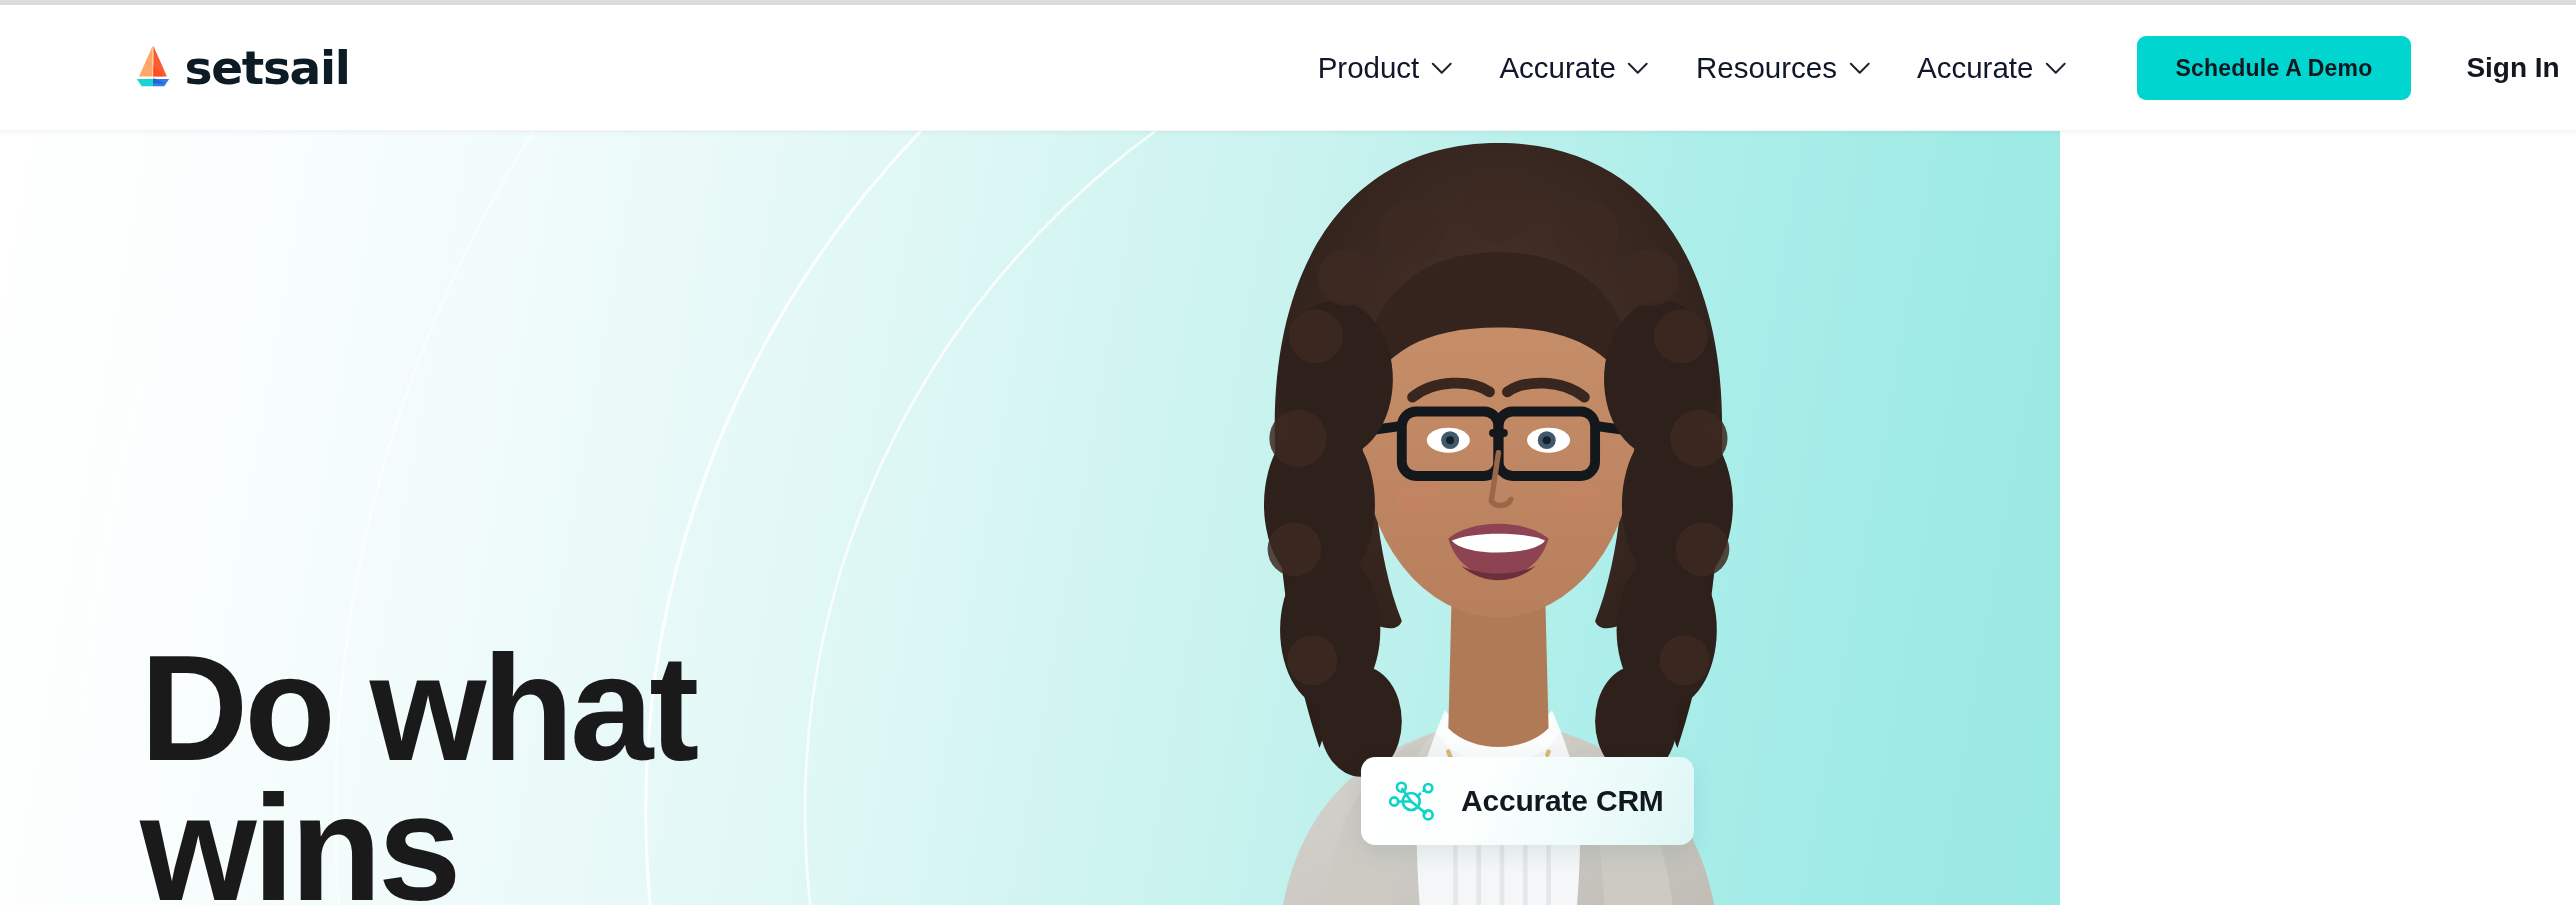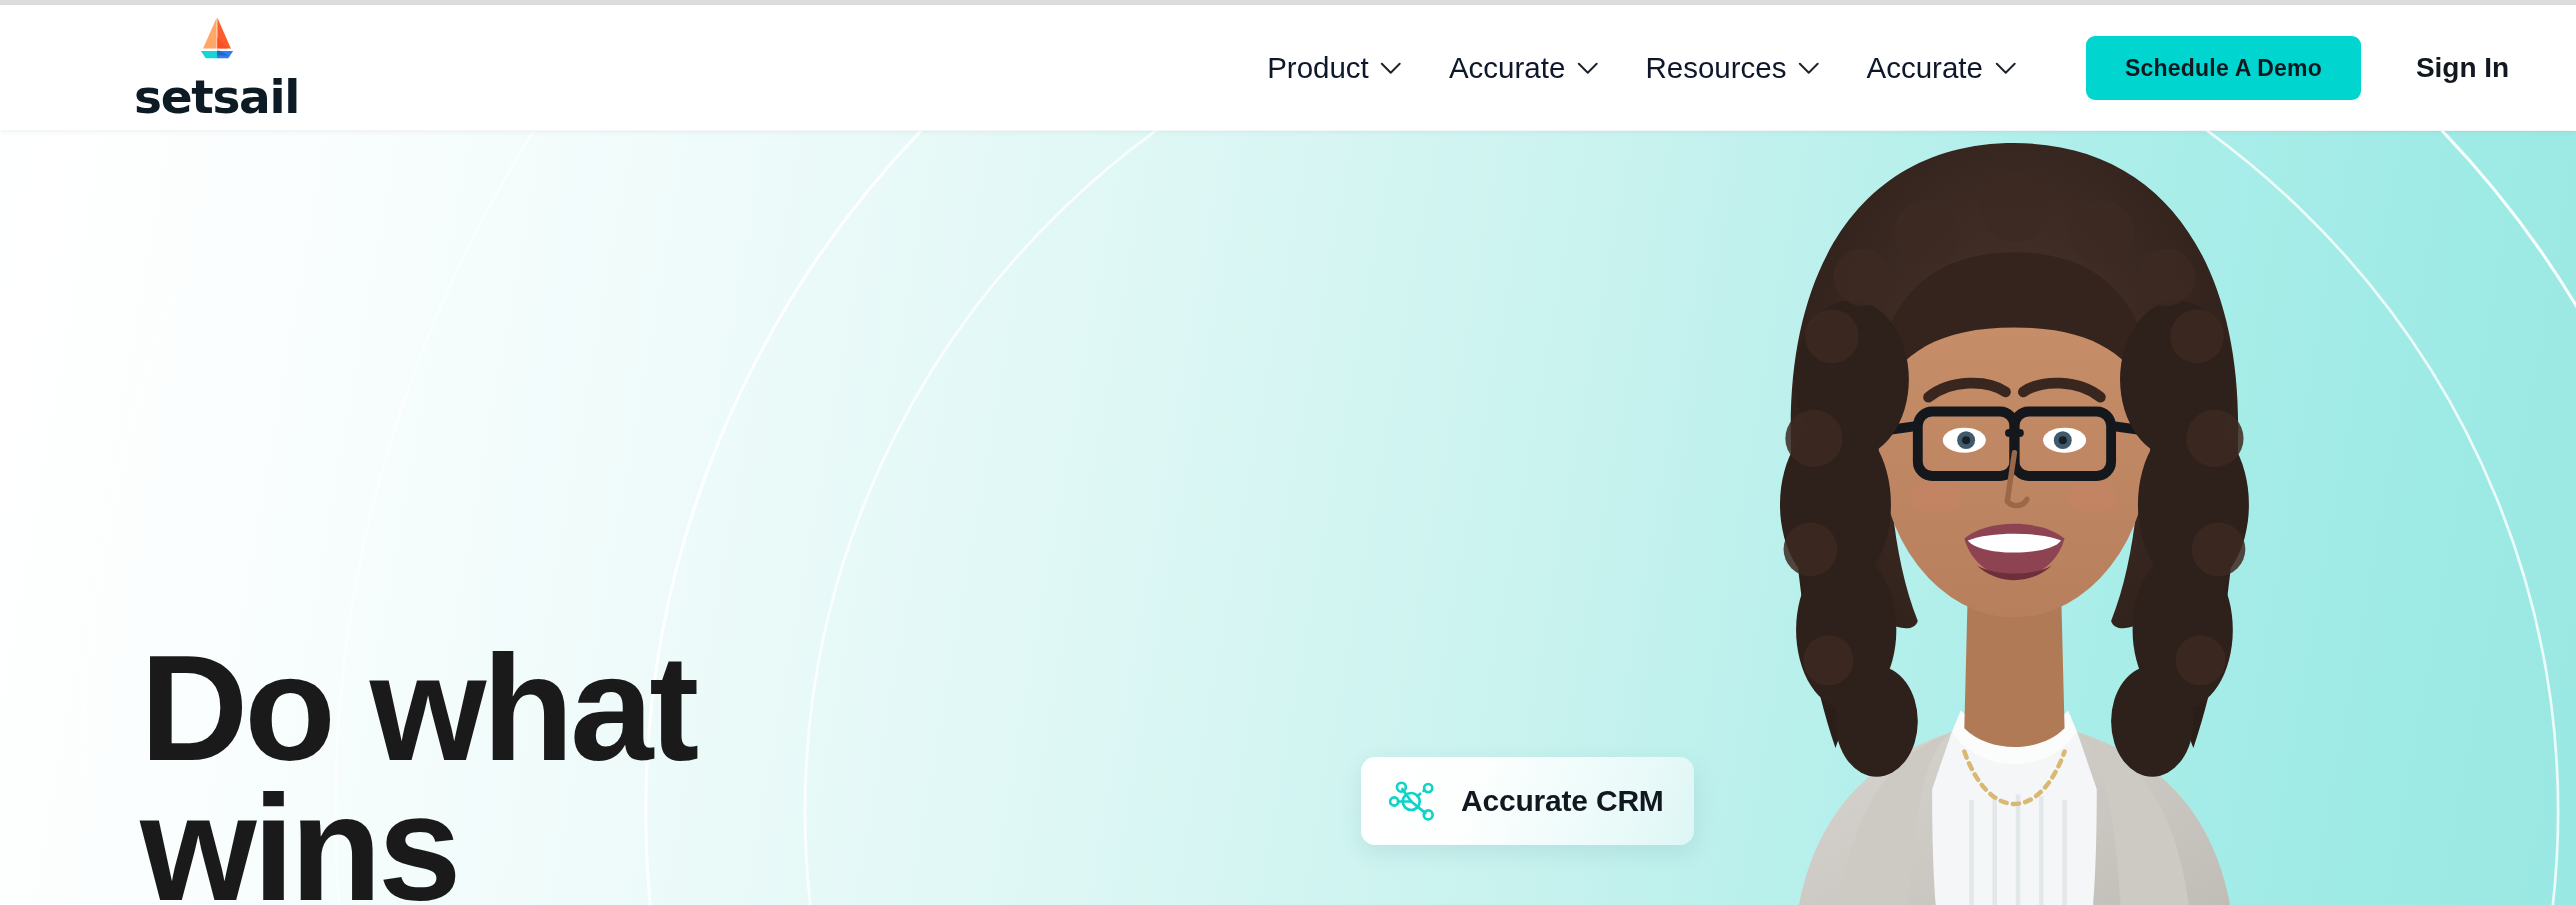--- a/index.html
+++ b/index.html
@@ -22,24 +22,23 @@
   .site-header {
     position:absolute; top:5.4px; left:0;
     width:2576px; height:125px;
     background:#ffffff;
     display:flex; align-items:center;
     box-shadow:0 1.8px 4.5px rgba(40,70,80,0.07);
     z-index:40;
   }
 
   .brand {
-    display:flex; align-items:center; gap:12.5px;
+    display:flex; gap:12.5px;
     margin-left:134px;
     text-decoration:none;
-    flex-direction:column;
   }
   .brand-mark { width:38px; height:45px; display:block; flex:none; }
   .brand-word {
     font-size:47px; font-weight:700; letter-spacing:-1.3px;
     color:#0d1b25; line-height:1;
     font-family:"DejaVu Sans", sans-serif;
   }
 
   .main-nav {
     display:flex; align-items:center; gap:47px;
@@ -67,21 +66,21 @@
   .btn-signin {
     background:transparent; border:none;
     font-size:28px; font-weight:700; color:#111820;
     margin-left:55px; cursor:pointer; white-space:nowrap;
     font-family:"Liberation Sans", sans-serif;
   }
 
   
   .hero {
     position:absolute; top:131px; left:0;
-    width:2576px; height:775px;
+    width:2060px; height:775px;
     overflow:hidden;
     background:linear-gradient(100deg,
       #ffffff 0%,
       #fbfefe 10%,
       #effbfa 26%,
       #ddf7f5 44%,
       #c6f2ee 62%,
       #aceeea 78%,
       #9eeae5 92%,
       #9ae8e3 100%);

